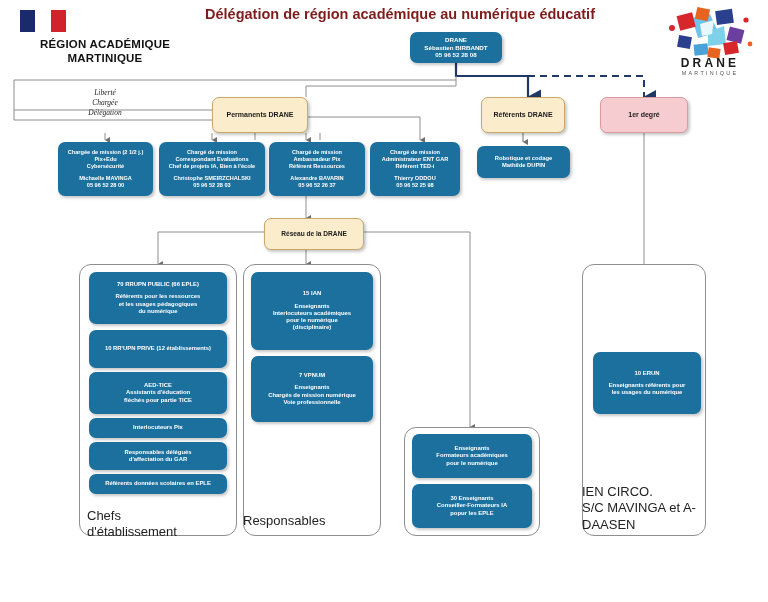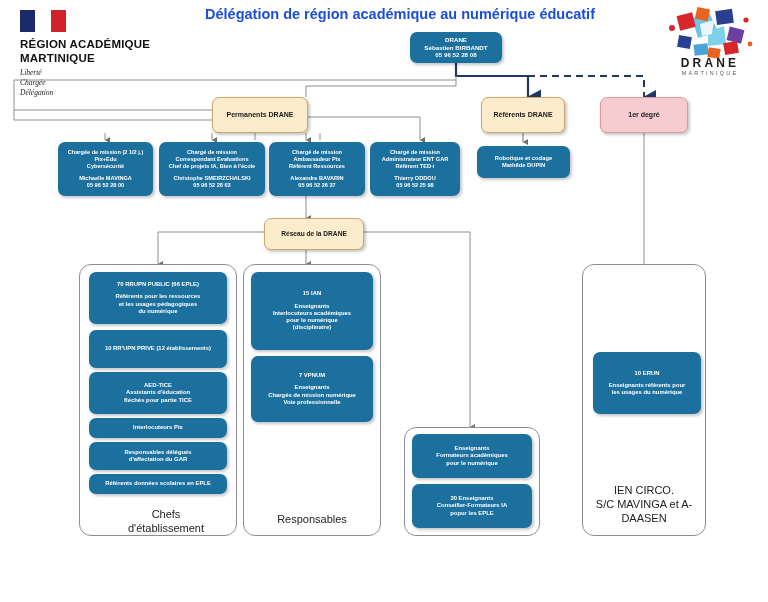--- a/index.html
+++ b/index.html
@@ -6,38 +6,38 @@
   body {
     width: 768px; height: 602px;
     background: #ffffff;
     font-family: "Liberation Sans", sans-serif;
     position: relative;
     overflow: hidden;
   }
   .canvas { position: absolute; left: 0; top: 0; width: 768px; height: 602px; }
 
   
-  .logo-ra { position: absolute; left: 20px; top: 10px; width: 170px; }
+  .logo-ra { position: absolute; left: 20px; top: 10px; width: 170px; text-align: center; }
   .flag { width: 46px; height: 22px; display: flex; margin-bottom: 6px; }
   .flag .fb { flex: 1; background: #1b2a6b; }
   .flag .fw { flex: 1; background: #ffffff; }
   .flag .fr { flex: 1; background: #d1232a; }
   .ra-title { font-size: 11.5px; font-weight: bold; color: #111; line-height: 1.18; letter-spacing: .2px; }
-  .ra-motto { margin-top: 3px; font-family: "Liberation Serif", serif; font-style: italic; font-size: 7.5px; color: #222; line-height: 1.35; }
+  .ra-motto { margin-top: 23px; font-family: "Liberation Serif", serif; font-style: italic; font-size: 7.5px; color: #222; line-height: 1.35; }
 
   .logo-drane { position: absolute; right: 10px; top: 4px; width: 96px; height: 78px; }
   .drane-word { position: absolute; left: 0; top: 52px; width: 96px; text-align: center;
     font-size: 12px; font-weight: bold; letter-spacing: 3.2px; color: #1b1b1b; }
   .drane-sub { position: absolute; left: 0; top: 66px; width: 96px; text-align: center;
     font-size: 5.4px; letter-spacing: 2.3px; color: #555; }
 
   
   .page-title {
     position: absolute; left: 150px; top: 6px; width: 500px; text-align: center;
-    font-size: 14.5px; font-weight: bold; color: #1d4ed8;
+    font-size: 14.5px; font-weight: bold; color: #7f1d1d;
   }
 
   
   .box {
     position: absolute;
     display: flex; flex-direction: column; align-items: center; justify-content: center;
     text-align: center;
     border-radius: 7px;
     box-shadow: 1.5px 2px 3px rgba(0,0,0,.22);
     padding: 3px 4px;
@@ -49,22 +49,22 @@
   .box .spacer { height: 5px; }
 
   
   .group {
     position: absolute;
     border: 1px solid #8e8e8e;
     border-radius: 12px;
     background: #ffffff;
   }
   .group-label {
-    position: absolute; text-align: center; color: #222;
-    font-size: 11px; line-height: 1.25;
+    position: absolute; color: #222;
+    font-size: 13px; line-height: 1.25;
   }
 
   svg.links { position: absolute; left: 0; top: 0; width: 768px; height: 602px; pointer-events: none; }
 </style>
 </head>
 <body>
 
 <div class="canvas">
 
   <div class="logo-ra">

